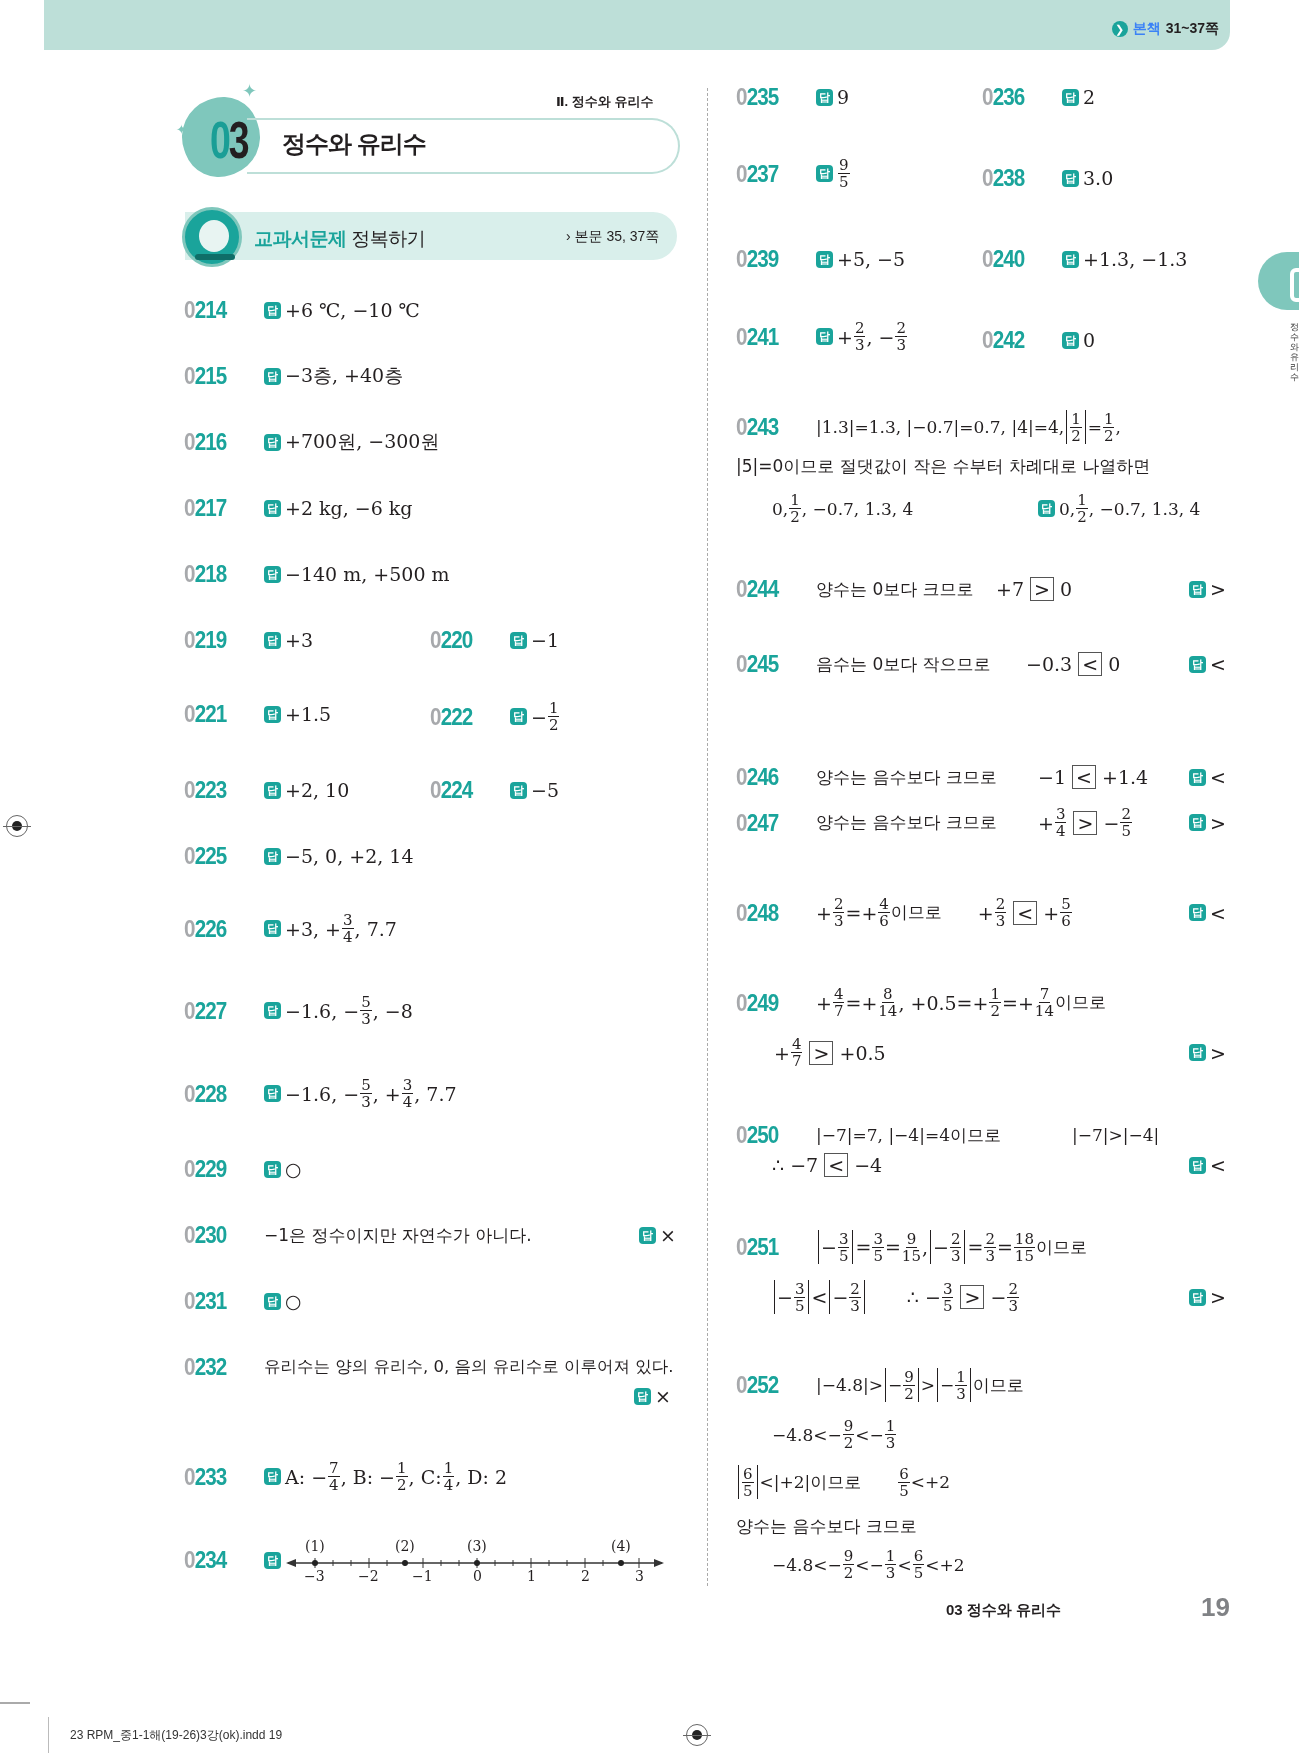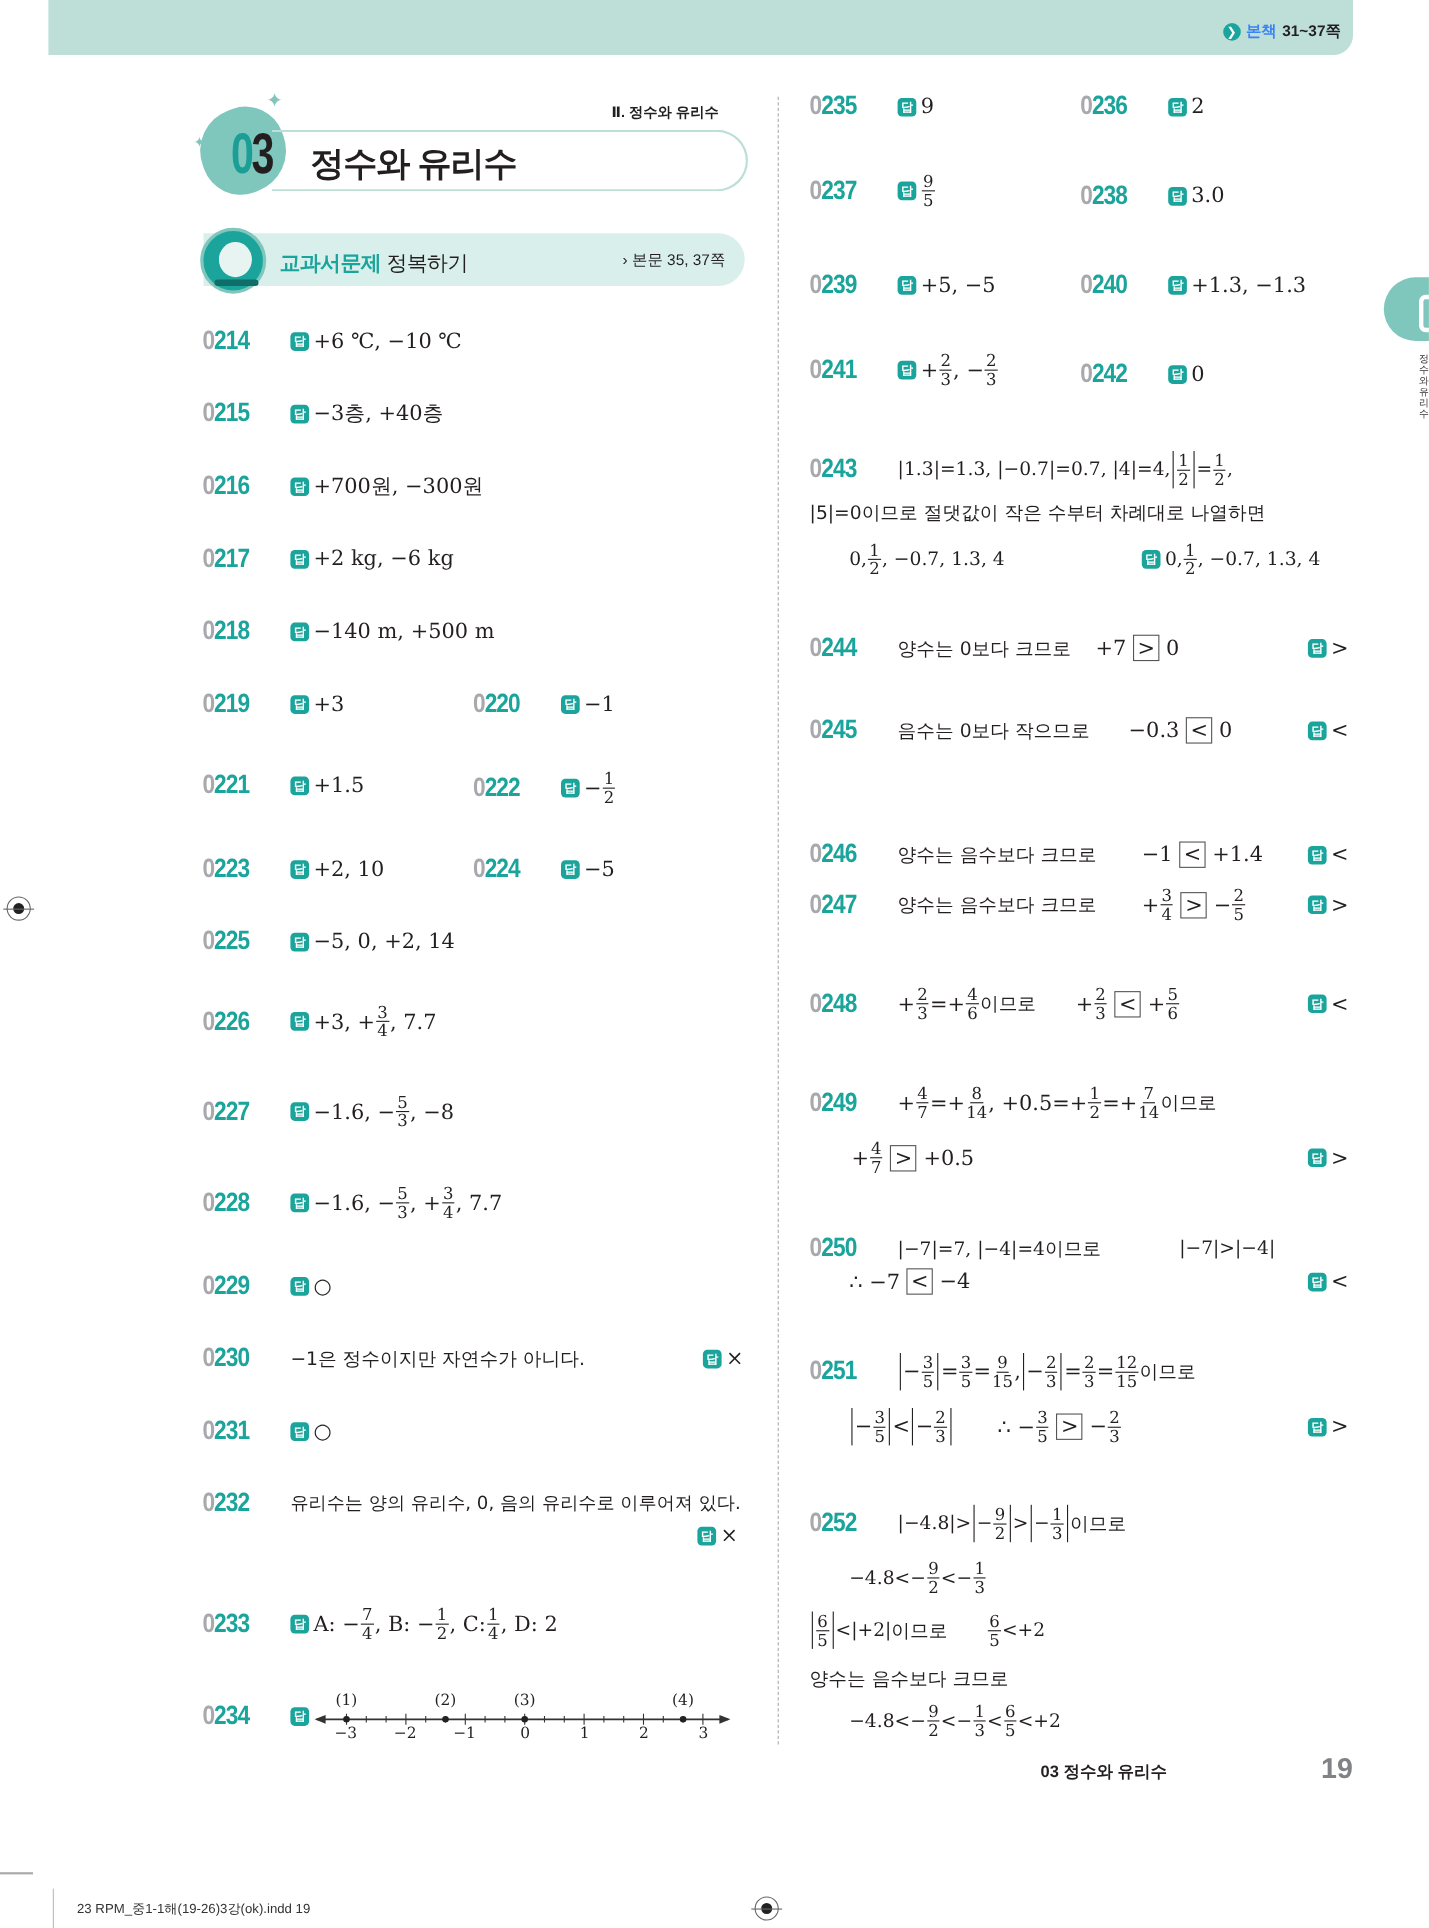--- a/index.html
+++ b/index.html
@@ -16,21 +16,21 @@
   .side-text{left:1290px;top:322px;width:8px;font-size:9px;line-height:10px;color:#333;word-break:break-all}
   .divider{left:707px;top:88px;height:1498px;border-left:1.5px dashed #aaa}
 
   .title-wrap{left:182px;top:80px;width:498px;height:100px}
   .title-blob{left:0;top:18px;width:78px;height:78px;border-radius:50% 45% 50% 45%;background:#7fc7bc;transform:rotate(-20deg)}
   .spark{color:#7fc7bc;font-size:18px}
   .title-num{left:28px;top:30px;font-size:52px;font-weight:bold;font-family:"Liberation Sans",sans-serif;letter-spacing:-3px;transform:scaleX(.72);transform-origin:left}
   .title-num .a{color:#1a9e96}
   .title-num .b{color:#231f20}
   .title-box{left:65px;top:38px;width:433px;height:56px;border:2px solid #bddfd8;border-left:none;border-radius:0 28px 28px 0}
-  .title-text{left:100px;top:48px;font-size:31px;font-weight:bold;font-family:"Liberation Sans","DejaVu Sans",sans-serif;color:#231f20;letter-spacing:-1px}
+  .title-text{left:100px;top:48px;font-size:24px;font-weight:bold;font-family:"Liberation Sans","DejaVu Sans",sans-serif;color:#231f20;letter-spacing:-1px}
   .part-label{left:556px;top:93px;font-size:13px;font-family:"Liberation Sans","DejaVu Sans",sans-serif;font-weight:bold}
 
   .sect{left:185px;top:212px;width:492px;height:48px;background:#d9efeb;border-radius:0 24px 24px 0}
   .sect-icon{left:182px;top:207px;width:60px;height:60px;border-radius:50%;background:#1aa49b;border:3px solid #7fc7bc}
   .sect-icon .face{position:absolute;left:14px;top:10px;width:30px;height:32px;border-radius:50%;background:#e8f4f2}
   .sect-icon .board{position:absolute;left:10px;top:44px;width:40px;height:6px;background:#0f6e68;border-radius:3px}
   .sect-title{left:254px;top:226px;font-size:19px;font-weight:bold;font-family:"Liberation Sans","DejaVu Sans",sans-serif;color:#1aa49b;letter-spacing:-0.5px}
   .sect-title .blk{color:#231f20;font-weight:normal}
   .sect-ref{left:566px;top:228px;font-size:14px;font-family:"Liberation Sans","DejaVu Sans",sans-serif}
 
@@ -451,21 +451,21 @@
     </span>=<span class="frac">
       <span class="nu">9</span>
       <span>15</span>
     </span>, <span class="abs-bar"></span>−<span class="frac">
       <span class="nu">2</span>
       <span>3</span>
     </span><span class="abs-bar"></span>=<span class="frac">
       <span class="nu">2</span>
       <span>3</span>
     </span>=<span class="frac">
-      <span class="nu">12</span>
+      <span class="nu">18</span>
       <span>15</span>
     </span><span class="kr">이므로</span></div>
 <div class="row" style="left:772px;top:1280px;width:454px"><span class="abs-bar"></span>−<span class="frac">
       <span class="nu">3</span>
       <span>5</span>
     </span><span class="abs-bar"></span>&lt;<span class="abs-bar"></span>−<span class="frac">
       <span class="nu">2</span>
       <span>3</span>
     </span><span class="abs-bar"></span><span style="width:40px"></span>∴ −<span class="frac">
       <span class="nu">3</span>

